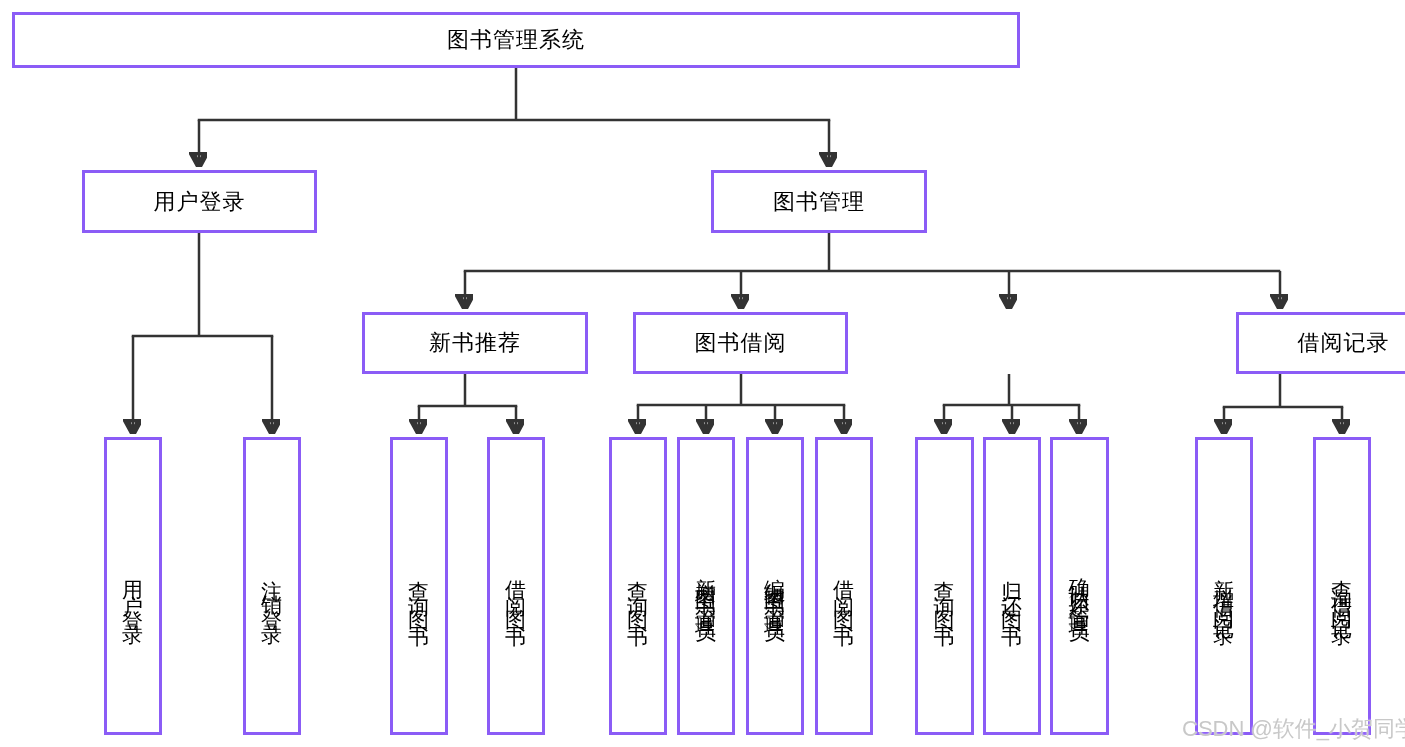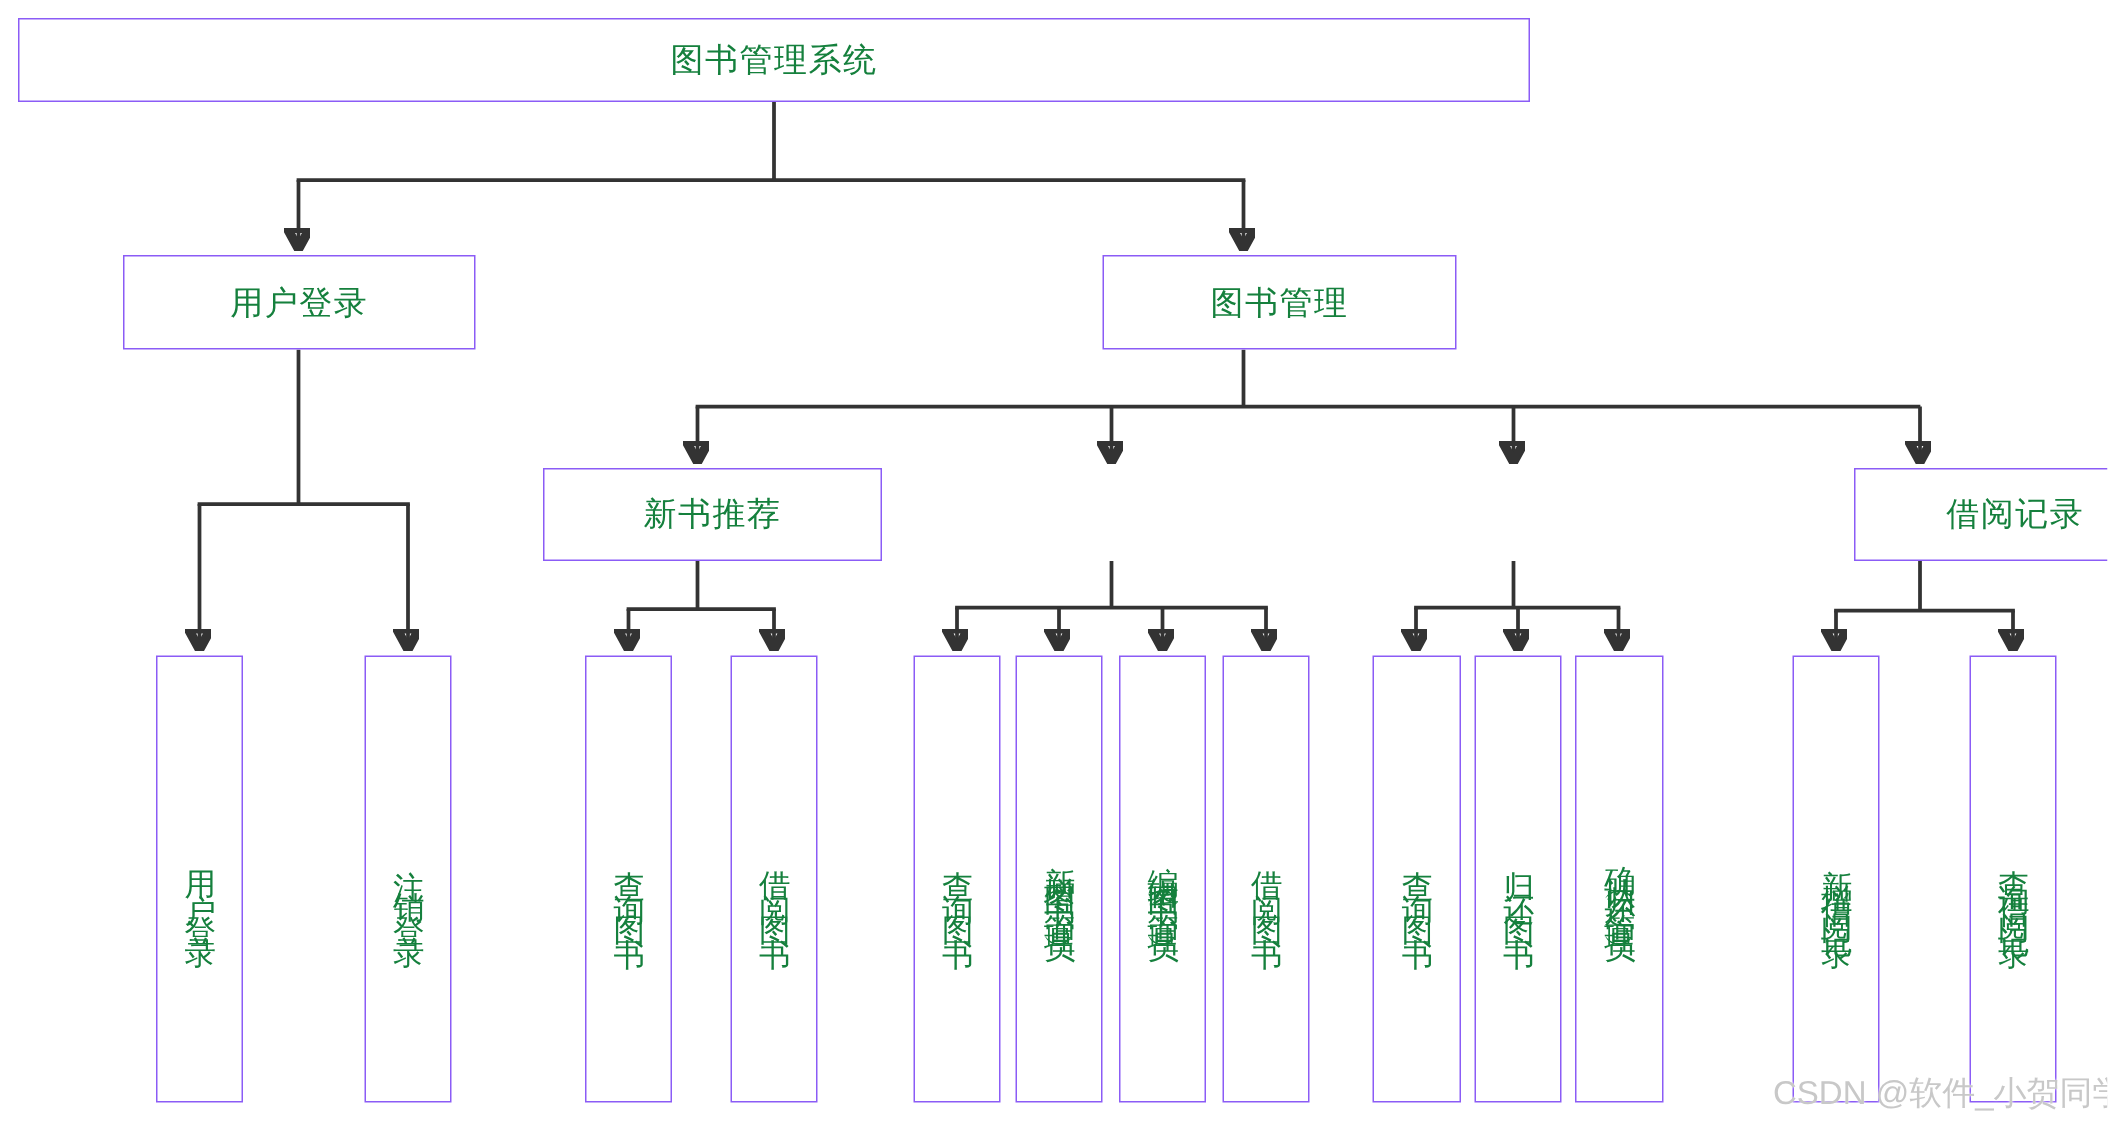--- a/index.html
+++ b/index.html
@@ -8,24 +8,24 @@
     width:1405px;height:747px;
     background:#ffffff;
     font-family:"Liberation Sans","DejaVu Sans",sans-serif;
     overflow:hidden;
   }
   .connectors{position:absolute;left:0;top:0;z-index:1;}
   .connectors path,.connectors line{stroke:#333333;stroke-width:2.5;fill:none;}
   .node{
     position:absolute;z-index:2;
     box-sizing:border-box;
-    border:1px solid #8b5cf6;
+    border:3px solid #8b5cf6;
     background:#ffffff;
     display:flex;align-items:center;justify-content:center;
-    color:#15803d;
+    color:#000000;
   }
   .hbox{font-size:22px;letter-spacing:1px;}
   .vbox{width:58px;height:298px;top:437px;font-size:21px;}
   .vbox span{
     writing-mode:vertical-rl;
     text-orientation:mixed;
     white-space:nowrap;
     line-height:1;
   }
   .ls4 span{letter-spacing:0.72em;transform:translateY(0.36em);}
@@ -86,26 +86,29 @@
     <line x1="1342" y1="407" x2="1342" y2="433" marker-end="url(#arw)"></line>
   </svg>
 
   <div class="node hbox" style="left:12px;top:12px;width:1008px;height:56px;">
     <span>图书管理系统</span>
   </div>
 
   <div class="node hbox" style="left:82px;top:170px;width:235px;height:63px;">
     <span>用户登录</span>
   </div>
-  <div class="node hbox" style="left:711px;top:170px;width:236px;height:63px;margin-left:24px;">
+  <div class="node hbox" style="left:711px;top:170px;width:216px;height:63px;">
     <span>图书管理</span>
   </div>
 
   <div class="node hbox" style="left:362px;top:312px;width:226px;height:62px;">
     <span>新书推荐</span>
+  </div>
+  <div class="node hbox" style="left:633px;top:312px;width:215px;height:62px;">
+    <span>图书借阅</span>
   </div>
   <div class="node hbox" style="left:1236px;top:312px;width:215px;height:62px;">
     <span>借阅记录</span>
   </div>
 
   <div class="node vbox ls4" style="left:104px;">
     <span>用户登录</span>
   </div>
   <div class="node vbox ls4" style="left:243px;">
     <span>注销登录</span>

